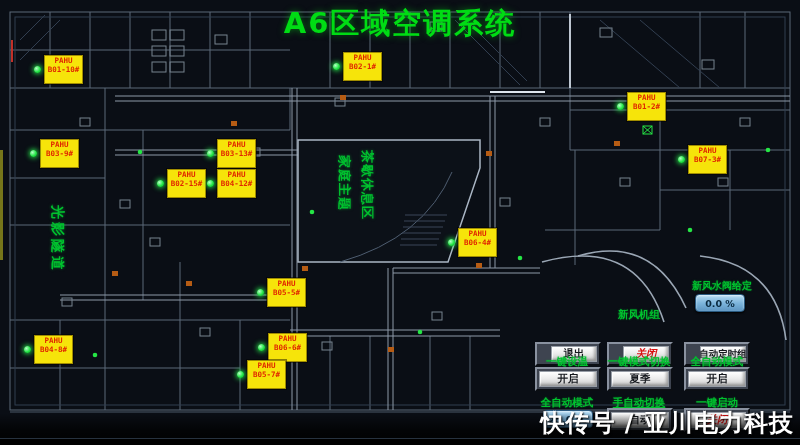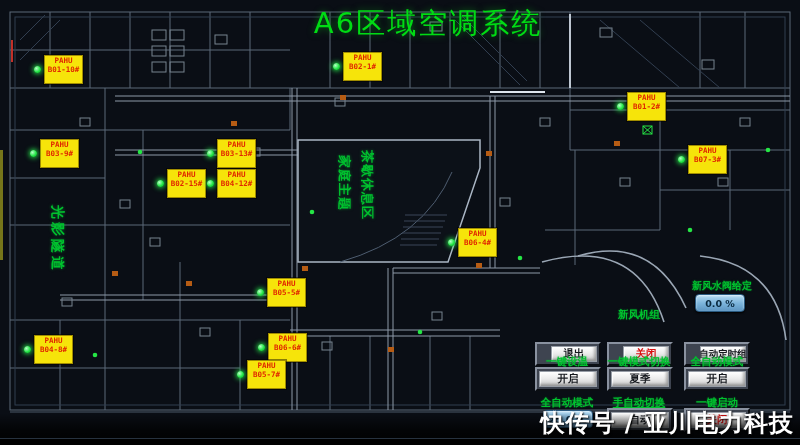--- a/index.html
+++ b/index.html
@@ -3,23 +3,23 @@
 <meta charset="utf-8">
 <style>
   html,body{margin:0;padding:0;background:#000;}
   .screen{position:relative;width:800px;height:445px;overflow:hidden;
     background:var(--background,#0a0e15);
     font-family:"DejaVu Sans","Liberation Sans",sans-serif;}
   .plan{position:absolute;left:0;top:0;z-index:1;}
 
   
   .title{position:absolute;top:4px;left:50%;transform:translateX(-50%);
-    font-size:29px;font-weight:normal;color:var(--title_green,#00dc14);
+    font-size:29px;font-weight:bold;color:var(--title_green,#00dc14);
     letter-spacing:2px;white-space:nowrap;z-index:6;
-    text-shadow:0 0 7px rgba(0,220,20,.5);margin-left:28px;}
+    text-shadow:0 0 7px rgba(0,220,20,.5);}
 
   
   .vtext{position:absolute;transform-origin:0 0;transform:rotate(90deg);
     white-space:nowrap;color:var(--label_green,#00c22e);font-weight:bold;
     z-index:6;text-shadow:0 0 3px rgba(0,200,60,.55);}
   .zl-tunnel{left:66px;top:205px;font-size:14px;letter-spacing:3px;}
   .zl-tea{left:376px;top:150px;font-size:13px;letter-spacing:1px;}
   .zl-family{left:353px;top:155px;font-size:13px;letter-spacing:1px;}
 
   
@@ -50,21 +50,21 @@
   .btn-outer{position:absolute;width:66px;height:24px;box-sizing:border-box;z-index:6;
     background:#3e4450;padding:2px;
     border-top:2px solid #8a92a0;border-left:2px solid #8a92a0;
     border-right:2px solid #0b0e13;border-bottom:2px solid #0b0e13;cursor:pointer;}
   .btn-inner{width:100%;height:100%;box-sizing:border-box;
     background:linear-gradient(180deg,#ffffff 0%,#ececec 45%,#cccccc 100%);
     border:1px solid #979da6;
     box-shadow:inset -2px -2px 3px rgba(0,0,0,.28),inset 1px 1px 1px #fff;
     display:flex;align-items:center;justify-content:center;
     font-size:10.5px;font-weight:bold;color:#15181d;white-space:nowrap;}
-  .btn-inner.red{color:var(--button_red,#d81010);}
+  .btn-inner.red{color:var(--button_red,#d81010);font-style:italic;}
   .c1{left:535px;} .c2{left:607px;} .c3{left:684px;}
   .r1{top:342px;padding-left:14px;} .r2{top:367px;} .r3{top:408px;}
   .small{font-size:9.5px;}
 
   .lcd{position:absolute;z-index:6;border:1px solid #2a5a80;border-radius:4px;
     background:linear-gradient(180deg,#b4daf2 0%,var(--display_blue,#79b2da) 55%,#5e96c2 100%);
     color:#0a2a40;font-weight:bold;font-size:9.5px;
     display:flex;align-items:center;justify-content:center;
     box-shadow:inset 0 1px 2px #dff0fb,0 1px 2px #000;cursor:pointer;}
   .lcd-valve{left:695px;top:294px;width:48px;height:16px;}

